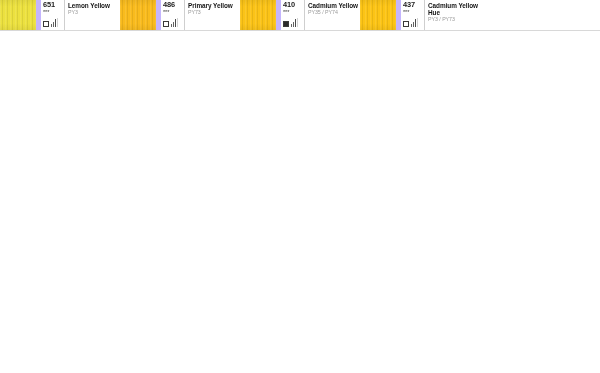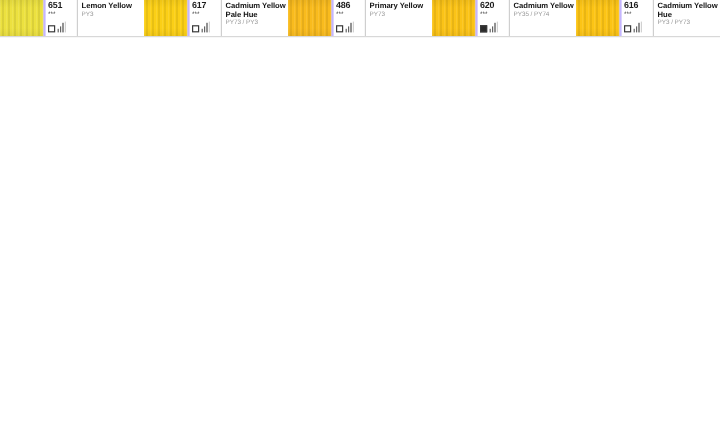--- a/index.html
+++ b/index.html
@@ -48,21 +48,21 @@
   .swatch .vig{
     position:absolute;inset:0;
     background:linear-gradient(180deg,rgba(0,0,0,0.05),rgba(0,0,0,0) 22%,rgba(0,0,0,0) 78%,rgba(0,0,0,0.05));
   }
   .meta{
     width:28px;flex:0 0 28px;
     padding:1px 1px 0 2px;
     box-sizing:border-box;
     display:flex;flex-direction:column;
     align-items:flex-start;
-    border-left:2px solid #c4b5fd;
+    border-left:5px solid #c4b5fd;
   }
   .code{
     font-size:7.4px;line-height:8px;
     font-weight:bold;color:#1b1b1b;
     letter-spacing:-0.1px;
   }
   .stars{
     font-size:5.4px;line-height:5px;
     color:#333;letter-spacing:0px;
     margin-top:0.5px;
@@ -131,43 +131,20 @@
             <span class="tick"></span>
           </div>
         </div>
       </div>
       <div class="txt">
         <div class="pname">Lemon Yellow</div>
         <div class="pig">PY3</div>
       </div>
     </div>
     <div class="cell">
-      <div class="swatch" style="background: rgb(251, 207, 22);">
-        <div class="grain"></div>
-        <div class="vig"></div>
-      </div>
-      <div class="meta">
-        <div class="code">617</div>
-        <div class="stars">***</div>
-        <div class="icons">
-          <div class="opacity-ic "></div>
-          <div class="bars">
-            <i></i>
-            <i></i>
-            <i></i>
-            <span class="tick"></span>
-          </div>
-        </div>
-      </div>
-      <div class="txt">
-        <div class="pname">Cadmium Yellow Pale Hue</div>
-        <div class="pig">PY73 / PY3</div>
-      </div>
-    </div>
-    <div class="cell">
       <div class="swatch" style="background: rgb(249, 187, 29);">
         <div class="grain"></div>
         <div class="vig"></div>
       </div>
       <div class="meta">
         <div class="code">486</div>
         <div class="stars">***</div>
         <div class="icons">
           <div class="opacity-ic "></div>
           <div class="bars">
@@ -182,21 +159,21 @@
         <div class="pname">Primary Yellow</div>
         <div class="pig">PY73</div>
       </div>
     </div>
     <div class="cell">
       <div class="swatch" style="background: rgb(251, 195, 23);">
         <div class="grain"></div>
         <div class="vig"></div>
       </div>
       <div class="meta">
-        <div class="code">620</div>
+        <div class="code">410</div>
         <div class="stars">***</div>
         <div class="icons">
           <div class="opacity-ic opaque"></div>
           <div class="bars">
             <i></i>
             <i></i>
             <i></i>
             <span class="tick"></span>
           </div>
         </div>
@@ -205,21 +182,21 @@
         <div class="pname">Cadmium Yellow</div>
         <div class="pig">PY35 / PY74</div>
       </div>
     </div>
     <div class="cell">
       <div class="swatch" style="background: rgb(252, 196, 21);">
         <div class="grain"></div>
         <div class="vig"></div>
       </div>
       <div class="meta">
-        <div class="code">616</div>
+        <div class="code">437</div>
         <div class="stars">***</div>
         <div class="icons">
           <div class="opacity-ic "></div>
           <div class="bars">
             <i></i>
             <i></i>
             <i></i>
             <span class="tick"></span>
           </div>
         </div>

